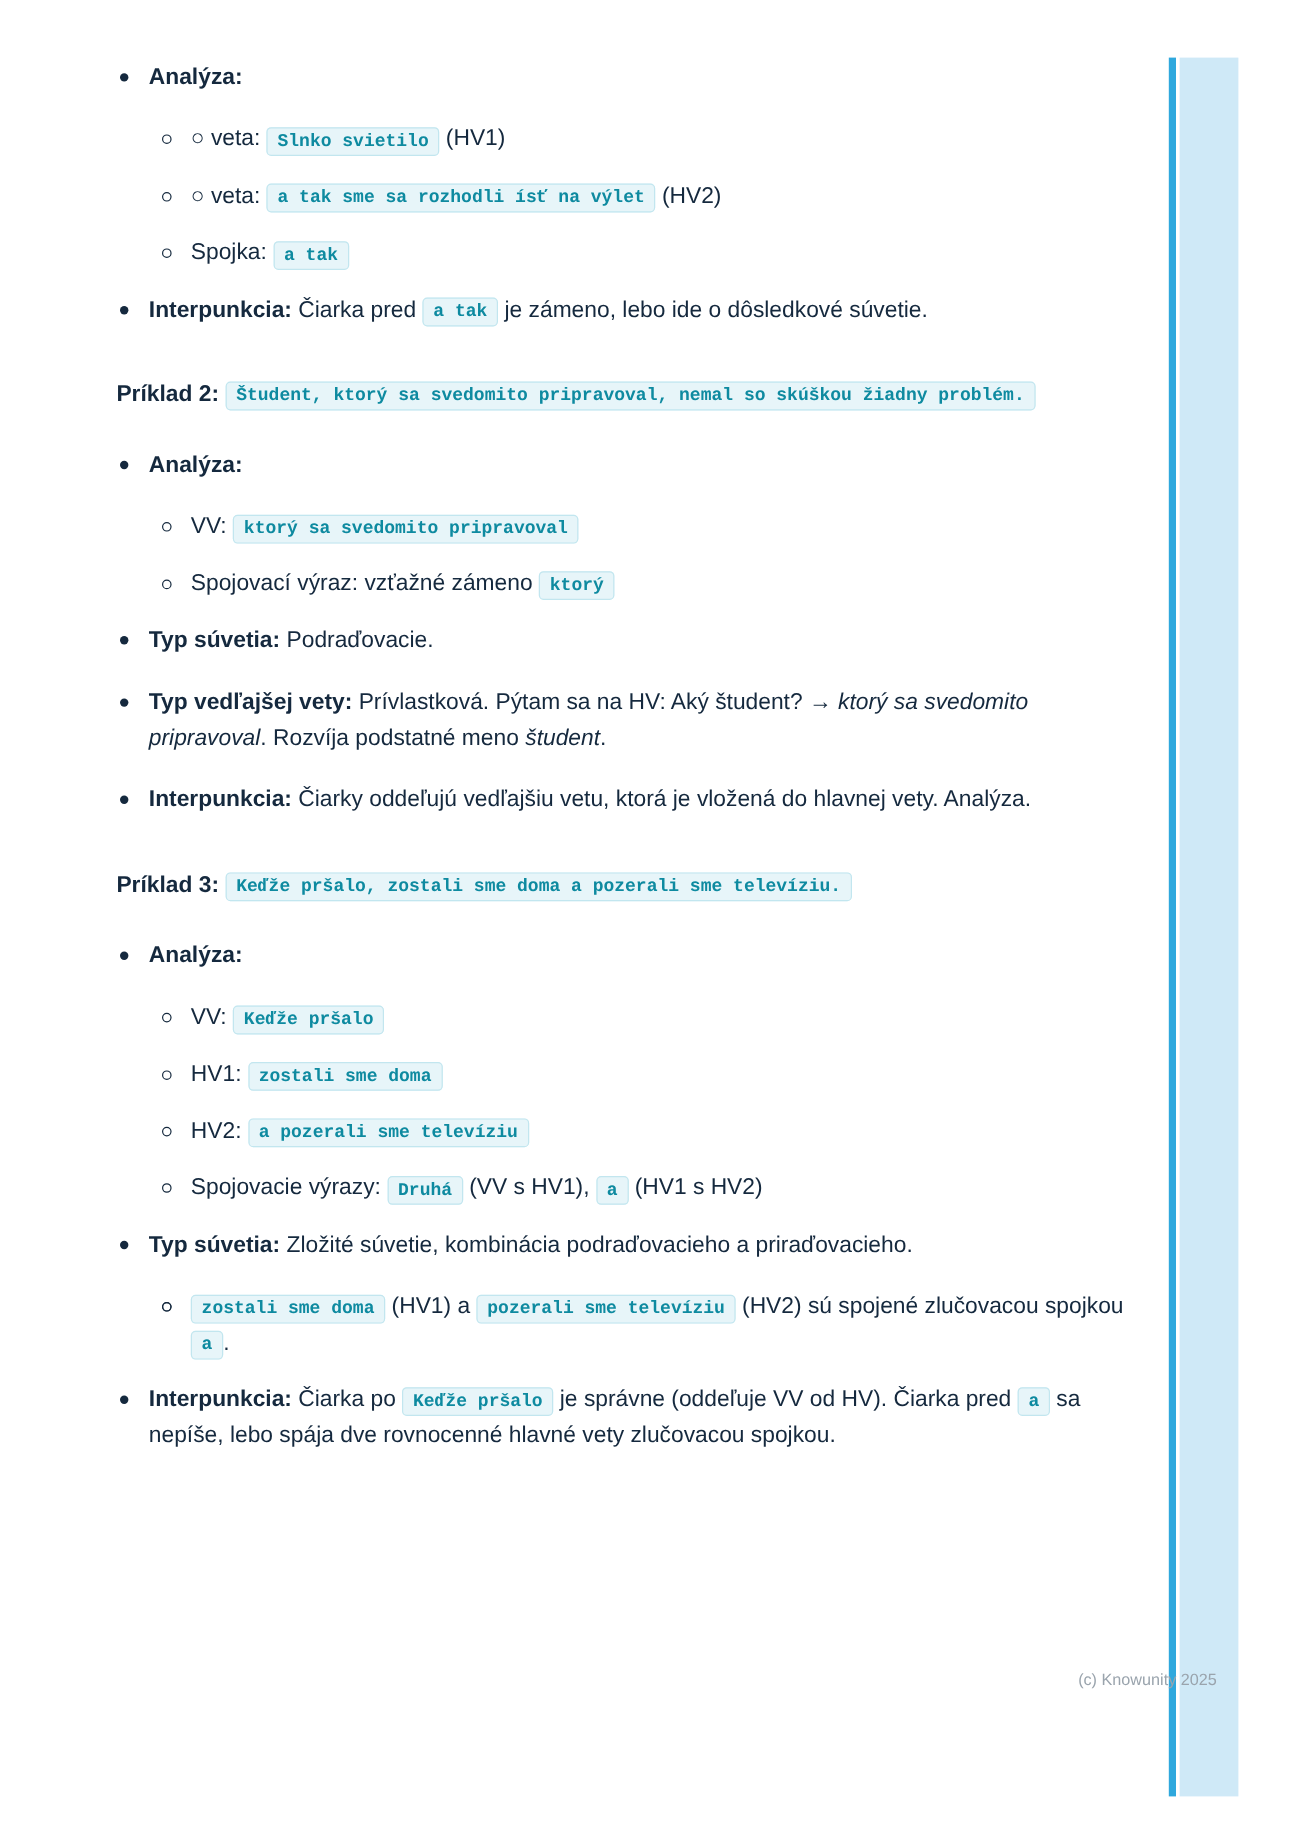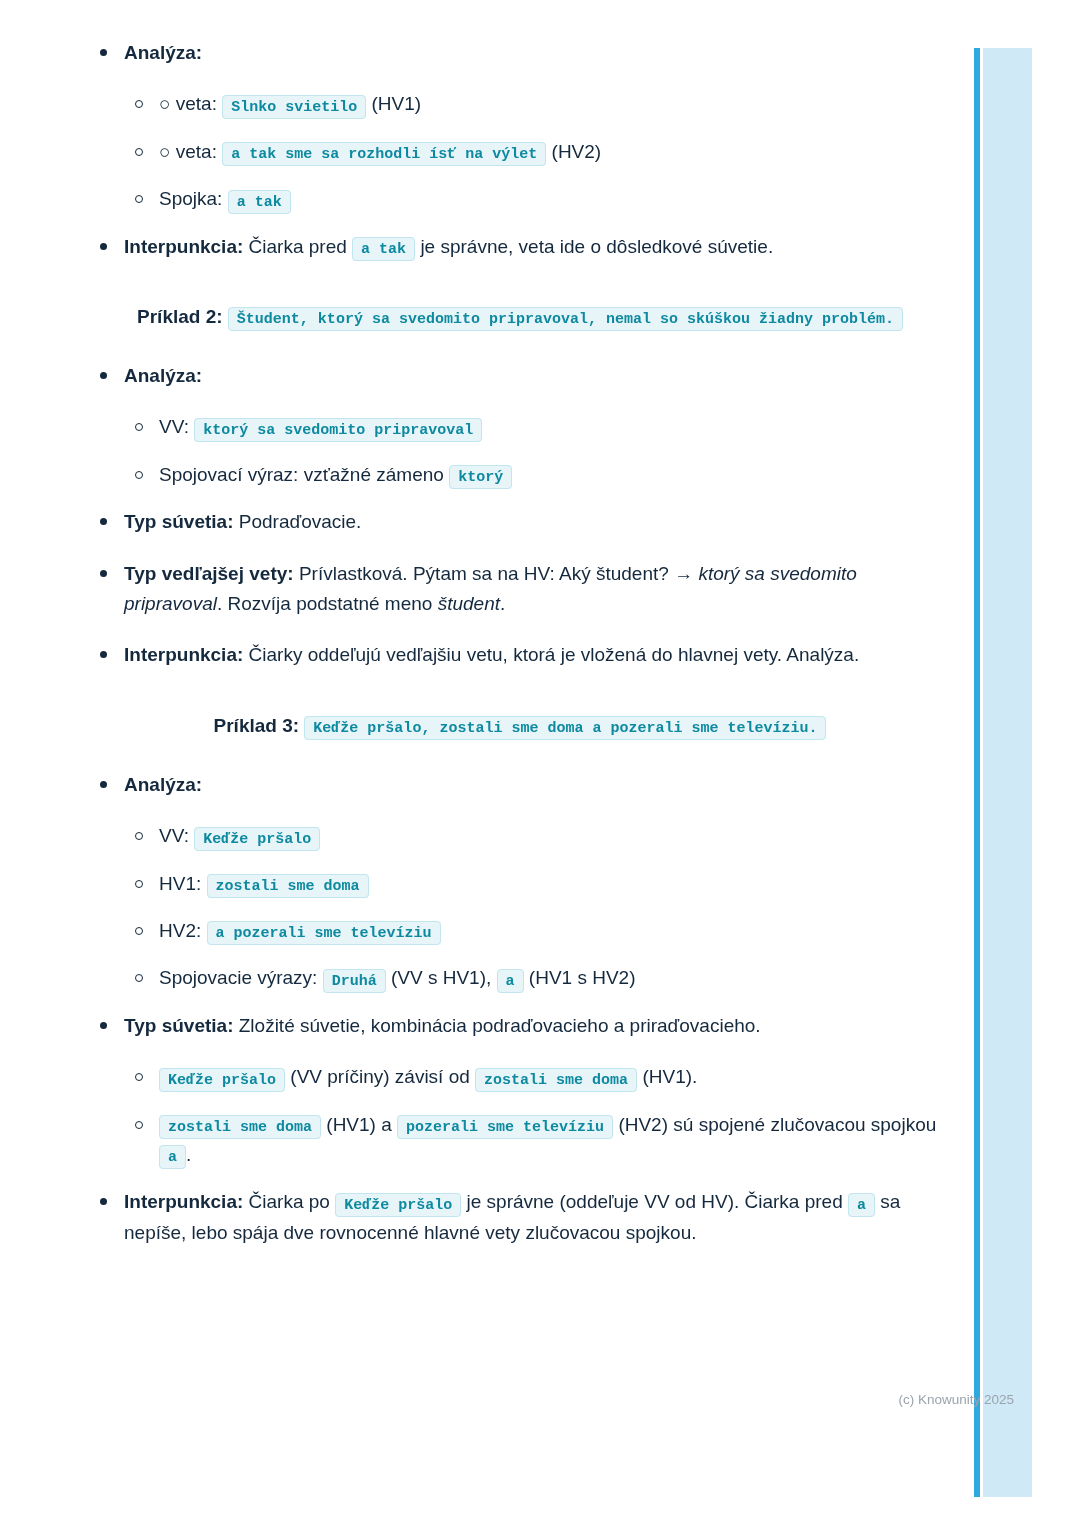--- a/index.html
+++ b/index.html
@@ -3,27 +3,27 @@
 <meta charset="utf-8">
 <style>
   html,body{margin:0;padding:0;}
   body{
     width:1080px;height:1528px;position:relative;overflow:hidden;
     background:#ffffff;
     font-family:"Liberation Sans",sans-serif;
     color:var(--text,#15293e);
   }
   .content{
-    position:absolute;left:97px;top:38px;width:846px;
+    position:absolute;left:97px;top:50px;width:846px;
     font-size:19px;line-height:1.6;
   }
   .block{position:relative;}
   .li1{padding-left:27px;margin-bottom:21px;}
   .li2{padding-left:62px;margin-bottom:17px;}
-  .heading{margin:36px 0 26px 0;font-weight:bold;line-height:1.95;text-align:center;}
+  .heading{margin:36px 0 26px 0;font-weight:bold;line-height:1.95;}
   .marker{position:absolute;top:11px;}
   .li1 > .marker{
     left:3px;width:7px;height:7px;border-radius:50%;
     background:var(--text,#15293e);
   }
   .li2 > .marker{
     left:38px;width:8px;height:8px;border-radius:50%;
     border:1.6px solid var(--text,#15293e);
     box-sizing:border-box;background:transparent;
   }
@@ -56,35 +56,35 @@
 </style>
 </head>
 <body>
 
 <div class="page">
   <div class="content">
       <div class="block li1"><span class="marker"></span><span class="body"><span class="run-bold">Analýza:</span></span></div>
       <div class="block li2"><span class="marker"></span><span class="body"><span class="run-text">○ veta: </span><span class="chip">Slnko svietilo</span><span class="run-text"> (HV1)</span></span></div>
       <div class="block li2"><span class="marker"></span><span class="body"><span class="run-text">○ veta: </span><span class="chip">a tak sme sa rozhodli ísť na výlet</span><span class="run-text"> (HV2)</span></span></div>
       <div class="block li2"><span class="marker"></span><span class="body"><span class="run-text">Spojka: </span><span class="chip">a tak</span></span></div>
-      <div class="block li1"><span class="marker"></span><span class="body"><span class="run-bold">Interpunkcia:</span><span class="run-text"> Čiarka pred </span><span class="chip">a tak</span><span class="run-text"> je správne, veta ide o dôsledkové súvetie.</span></span></div>
+      <div class="block li1"><span class="marker"></span><span class="body"><span class="run-bold">Interpunkcia:</span><span class="run-text"> Čiarka pred </span><span class="chip">a tak</span><span class="run-text"> je zámeno, lebo ide o dôsledkové súvetie.</span></span></div>
       <div class="block heading"><span class="body"><span class="run-bold">Príklad 2: </span><span class="chip">Študent, ktorý sa svedomito pripravoval, nemal so skúškou žiadny problém.</span></span></div>
       <div class="block li1"><span class="marker"></span><span class="body"><span class="run-bold">Analýza:</span></span></div>
       <div class="block li2"><span class="marker"></span><span class="body"><span class="run-text">VV: </span><span class="chip">ktorý sa svedomito pripravoval</span></span></div>
       <div class="block li2"><span class="marker"></span><span class="body"><span class="run-text">Spojovací výraz: vzťažné zámeno </span><span class="chip">ktorý</span></span></div>
       <div class="block li1"><span class="marker"></span><span class="body"><span class="run-bold">Typ súvetia:</span><span class="run-text"> Podraďovacie.</span></span></div>
       <div class="block li1"><span class="marker"></span><span class="body"><span class="run-bold">Typ vedľajšej vety:</span><span class="run-text"> Prívlastková. Pýtam sa na HV: Aký študent? → </span><span class="run-italic">ktorý sa svedomito pripravoval</span><span class="run-text">. Rozvíja podstatné meno </span><span class="run-italic">študent</span><span class="run-text">.</span></span></div>
       <div class="block li1"><span class="marker"></span><span class="body"><span class="run-bold">Interpunkcia:</span><span class="run-text"> Čiarky oddeľujú vedľajšiu vetu, ktorá je vložená do hlavnej vety. Analýza.</span></span></div>
       <div class="block heading"><span class="body"><span class="run-bold">Príklad 3: </span><span class="chip">Keďže pršalo, zostali sme doma a pozerali sme televíziu.</span></span></div>
       <div class="block li1"><span class="marker"></span><span class="body"><span class="run-bold">Analýza:</span></span></div>
       <div class="block li2"><span class="marker"></span><span class="body"><span class="run-text">VV: </span><span class="chip">Keďže pršalo</span></span></div>
       <div class="block li2"><span class="marker"></span><span class="body"><span class="run-text">HV1: </span><span class="chip">zostali sme doma</span></span></div>
       <div class="block li2"><span class="marker"></span><span class="body"><span class="run-text">HV2: </span><span class="chip">a pozerali sme televíziu</span></span></div>
       <div class="block li2"><span class="marker"></span><span class="body"><span class="run-text">Spojovacie výrazy: </span><span class="chip">Druhá</span><span class="run-text"> (VV s HV1), </span><span class="chip">a</span><span class="run-text"> (HV1 s HV2)</span></span></div>
       <div class="block li1"><span class="marker"></span><span class="body"><span class="run-bold">Typ súvetia:</span><span class="run-text"> Zložité súvetie, kombinácia podraďovacieho a priraďovacieho.</span></span></div>
-      <div class="block li2"><span class="marker"></span><span class="body"><span class="chip">Keďže pršalo</span><span class="run-text"> (VV príčiny) závisí od </span><span class="chip">zostali sme doma</span><span class="run-text"> (HV1).</span></span></div>
+      <div class="block li2"><span class="marker"></span></div>
       <div class="block li2"><span class="marker"></span><span class="body"><span class="chip">zostali sme doma</span><span class="run-text"> (HV1) a </span><span class="chip">pozerali sme televíziu</span><span class="run-text"> (HV2) sú spojené zlučovacou spojkou </span><span class="chip">a</span><span class="run-text">.</span></span></div>
       <div class="block li1"><span class="marker"></span><span class="body"><span class="run-bold">Interpunkcia:</span><span class="run-text"> Čiarka po </span><span class="chip">Keďže pršalo</span><span class="run-text"> je správne (oddeľuje VV od HV). Čiarka pred </span><span class="chip">a</span><span class="run-text"> sa nepíše, lebo spája dve rovnocenné hlavné vety zlučovacou spojkou.</span></span></div>
     </div>
   <div class="edge-line"></div>
   <div class="edge-strip"></div>
   <div class="footer">(c) Knowunity 2025</div>
 </div>
 
 </body></html>

